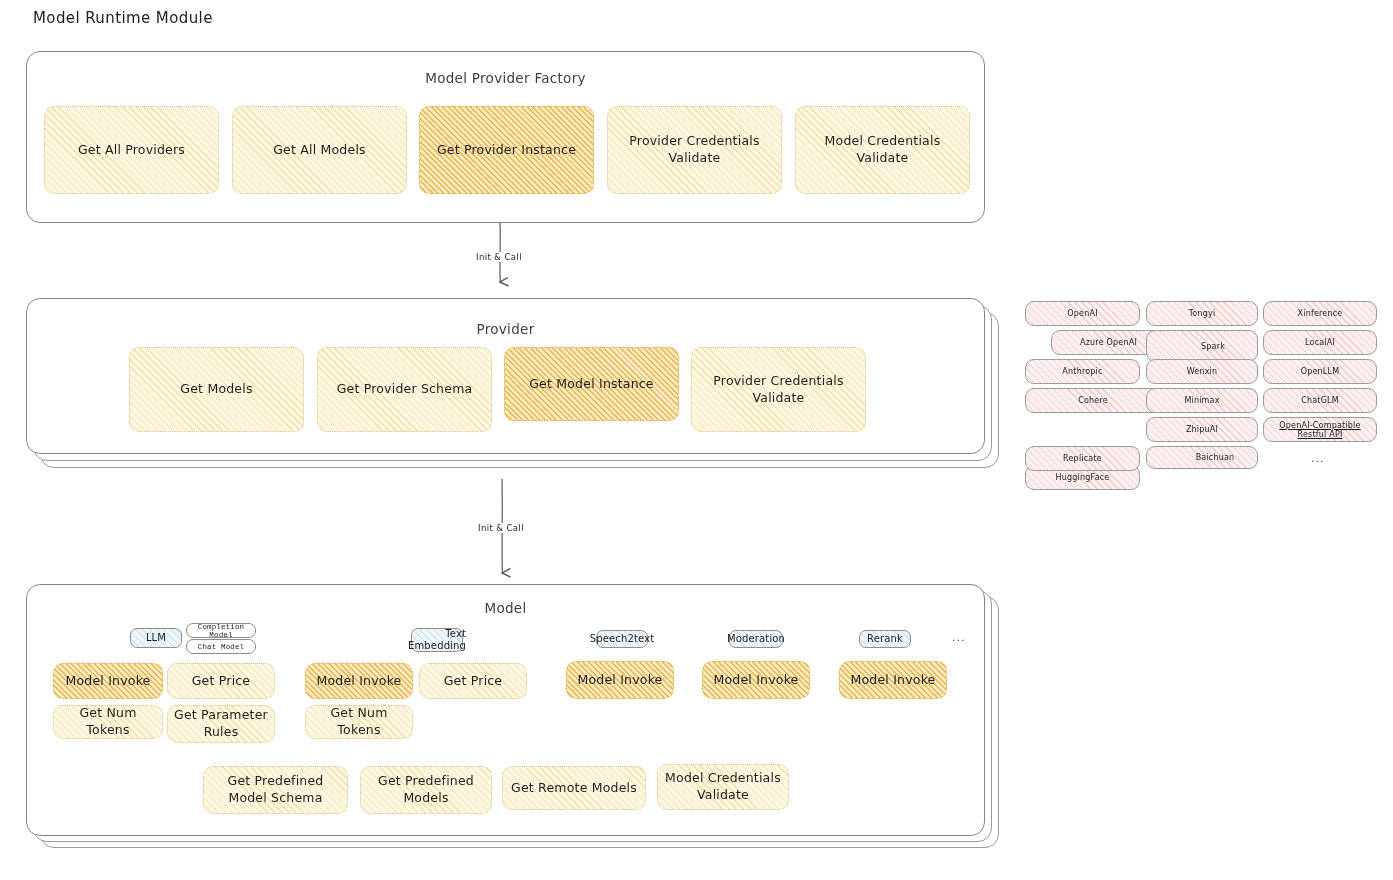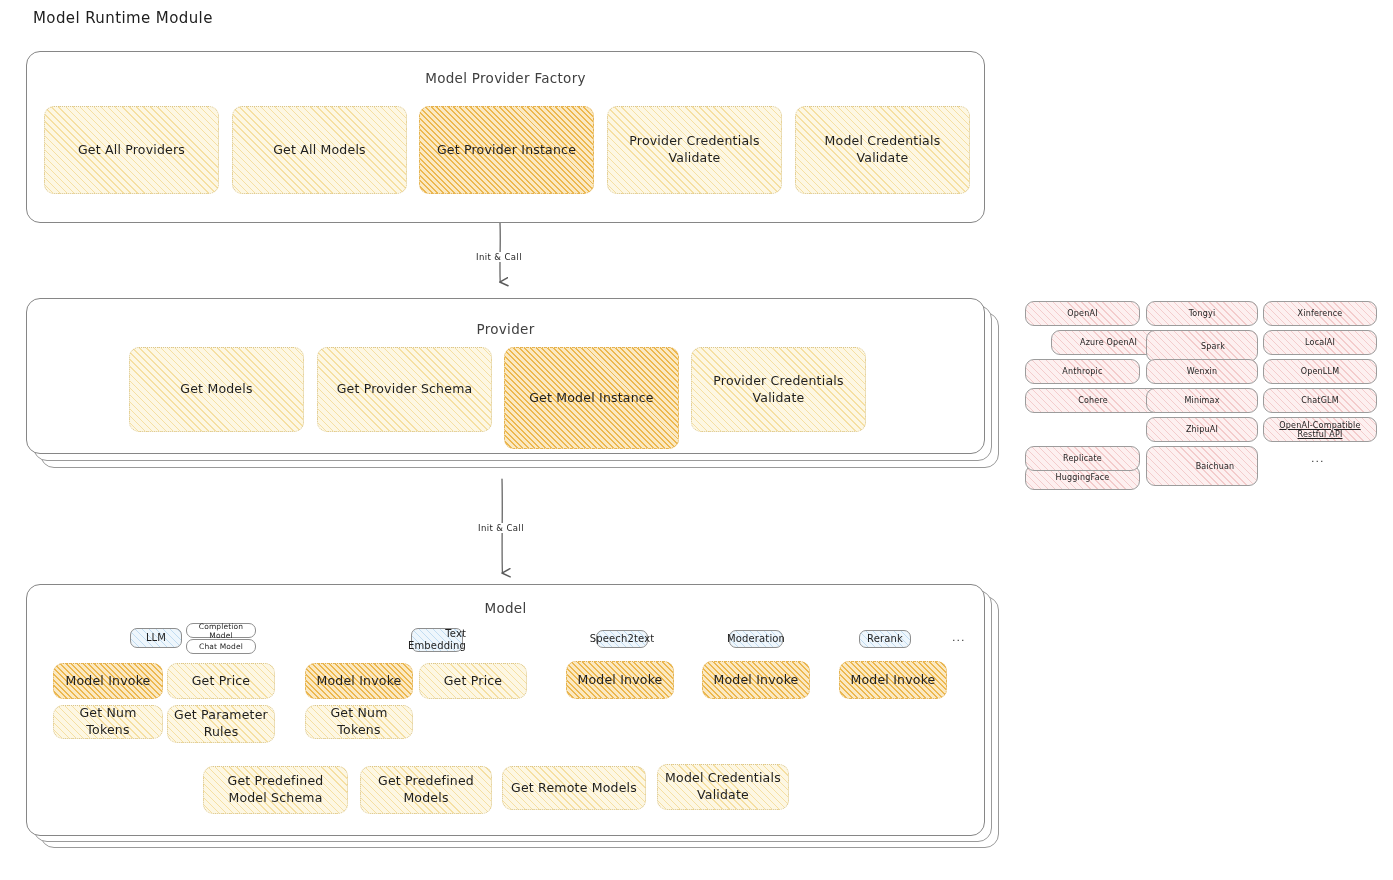--- a/index.html
+++ b/index.html
@@ -121,20 +121,21 @@
     box-sizing:border-box;
     display:flex;align-items:center;justify-content:center;
     text-align:center;
     font-size:7.5px;
     letter-spacing:.15px;
     color:#1e1e1e;
     border:1.1px solid #8e8e8e;
     border-radius:7px;
     background:#ffffff;
     padding:1px 3px;
+    font-family:Liberation Mono, monospace;
   }
 
   
   .arrow-label{
     position:absolute;
     font-size:8.5px;
     letter-spacing:.4px;
     color:#1e1e1e;
     white-space:nowrap;
     background:#ffffff;
@@ -180,36 +181,36 @@
   <div class="hbox y" style="left:795px;top:106px;width:175px;height:88px;">Model Credentials Validate</div>
 
   <div class="card shadowlayer" style="left:40px;top:312px;width:959px;height:156px;"></div>
   <div class="card shadowlayer" style="left:33px;top:305px;width:959px;height:156px;"></div>
   <div class="card" style="left:26px;top:298px;width:959px;height:156px;">
     <div class="card-title" style="top:22px;">Provider</div>
   </div>
 
   <div class="hbox y" style="left:129px;top:347px;width:175px;height:85px;">Get Models</div>
   <div class="hbox y" style="left:317px;top:347px;width:175px;height:85px;text-align:right;">Get Provider Schema</div>
-  <div class="hbox o" style="left:504px;top:347px;width:175px;height:102px;text-align:center;">Get Model Instance</div>
+  <div class="hbox o" style="left:504px;top:347px;width:175px;height:74px;text-align:center;">Get Model Instance</div>
   <div class="hbox y" style="left:691px;top:347px;width:175px;height:85px;">Provider Credentials Validate</div>
 
   <div class="pchip" style="left:1025px;top:301px;width:115px;height:25px;">OpenAI</div>
   <div class="pchip" style="left:1025px;top:330px;width:115px;height:25px;margin-left:26px;">Azure OpenAI</div>
   <div class="pchip" style="left:1025px;top:359px;width:115px;height:25px;">Anthropic</div>
   <div class="pchip" style="left:1025px;top:388px;width:136px;height:25px;">Cohere</div>
   <div class="pchip" style="left:1025px;top:417px;width:115px;height:25px;margin-top:48px;">HuggingFace</div>
   <div class="pchip" style="left:1025px;top:446px;width:115px;height:25px;">Replicate</div>
 
   <div class="pchip" style="left:1146px;top:301px;width:112px;height:25px;">Tongyi</div>
   <div class="pchip" style="left:1146px;top:330px;width:112px;height:32px;padding-left:25px;">Spark</div>
   <div class="pchip" style="left:1146px;top:359px;width:112px;height:25px;">Wenxin</div>
   <div class="pchip" style="left:1146px;top:388px;width:112px;height:25px;">Minimax</div>
   <div class="pchip" style="left:1146px;top:417px;width:112px;height:25px;">ZhipuAI</div>
-  <div class="pchip" style="left:1146px;top:446px;width:112px;height:40px;padding-left:29px;">Baichuan</div>
+  <div class="pchip" style="left:1146px;top:446px;width:112px;height:23px;padding-left:29px;">Baichuan</div>
 
   <div class="pchip" style="left:1263px;top:301px;width:114px;height:25px;">Xinference</div>
   <div class="pchip" style="left:1263px;top:330px;width:114px;height:25px;">LocalAI</div>
   <div class="pchip" style="left:1263px;top:359px;width:114px;height:25px;">OpenLLM</div>
   <div class="pchip" style="left:1263px;top:388px;width:114px;height:25px;">ChatGLM</div>
   <div class="pchip" style="left:1263px;top:417px;width:114px;height:25px;text-decoration:underline;">OpenAI-Compatible Restful API</div>
   <div class="ellipsis" style="left:1311px;top:452px;">...</div>
 
   <div class="card shadowlayer" style="left:40px;top:596px;width:959px;height:252px;"></div>
   <div class="card shadowlayer" style="left:33px;top:590px;width:959px;height:252px;"></div>

